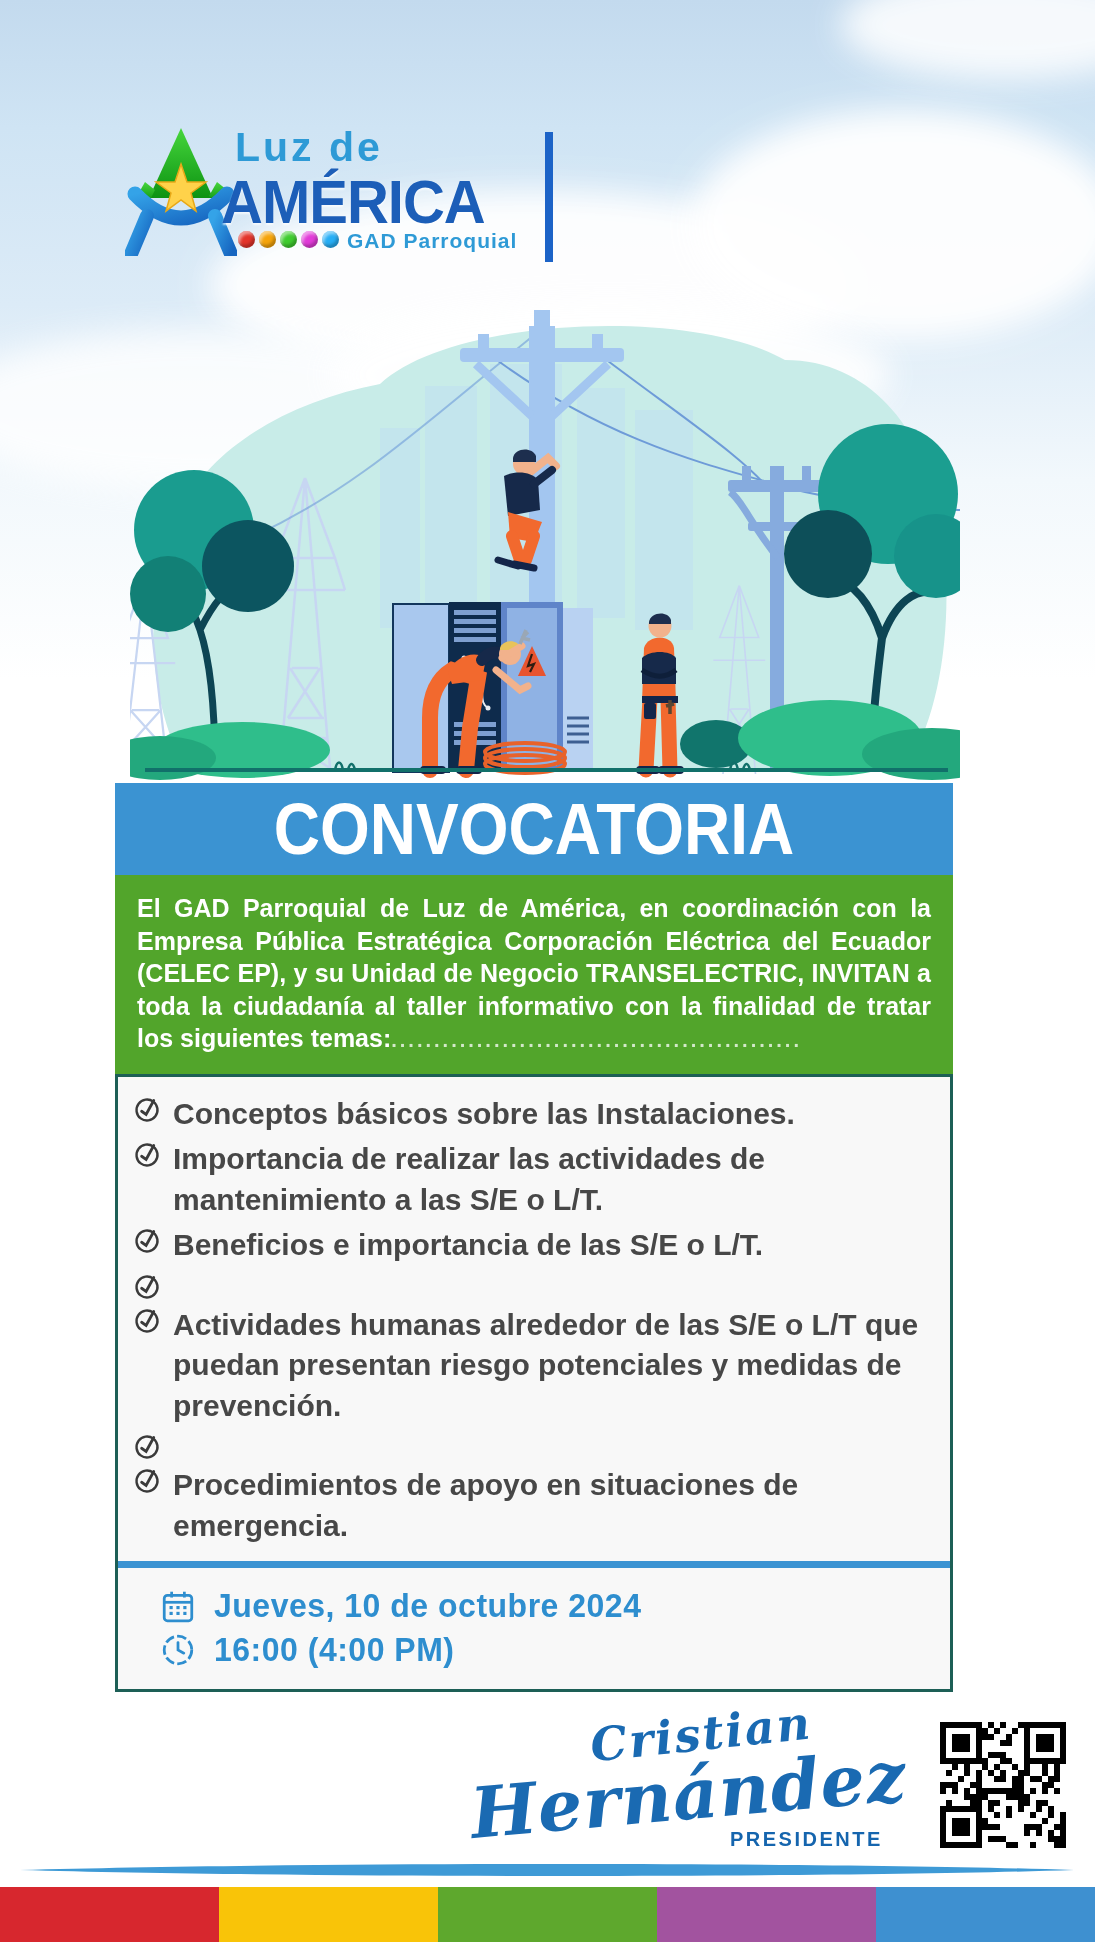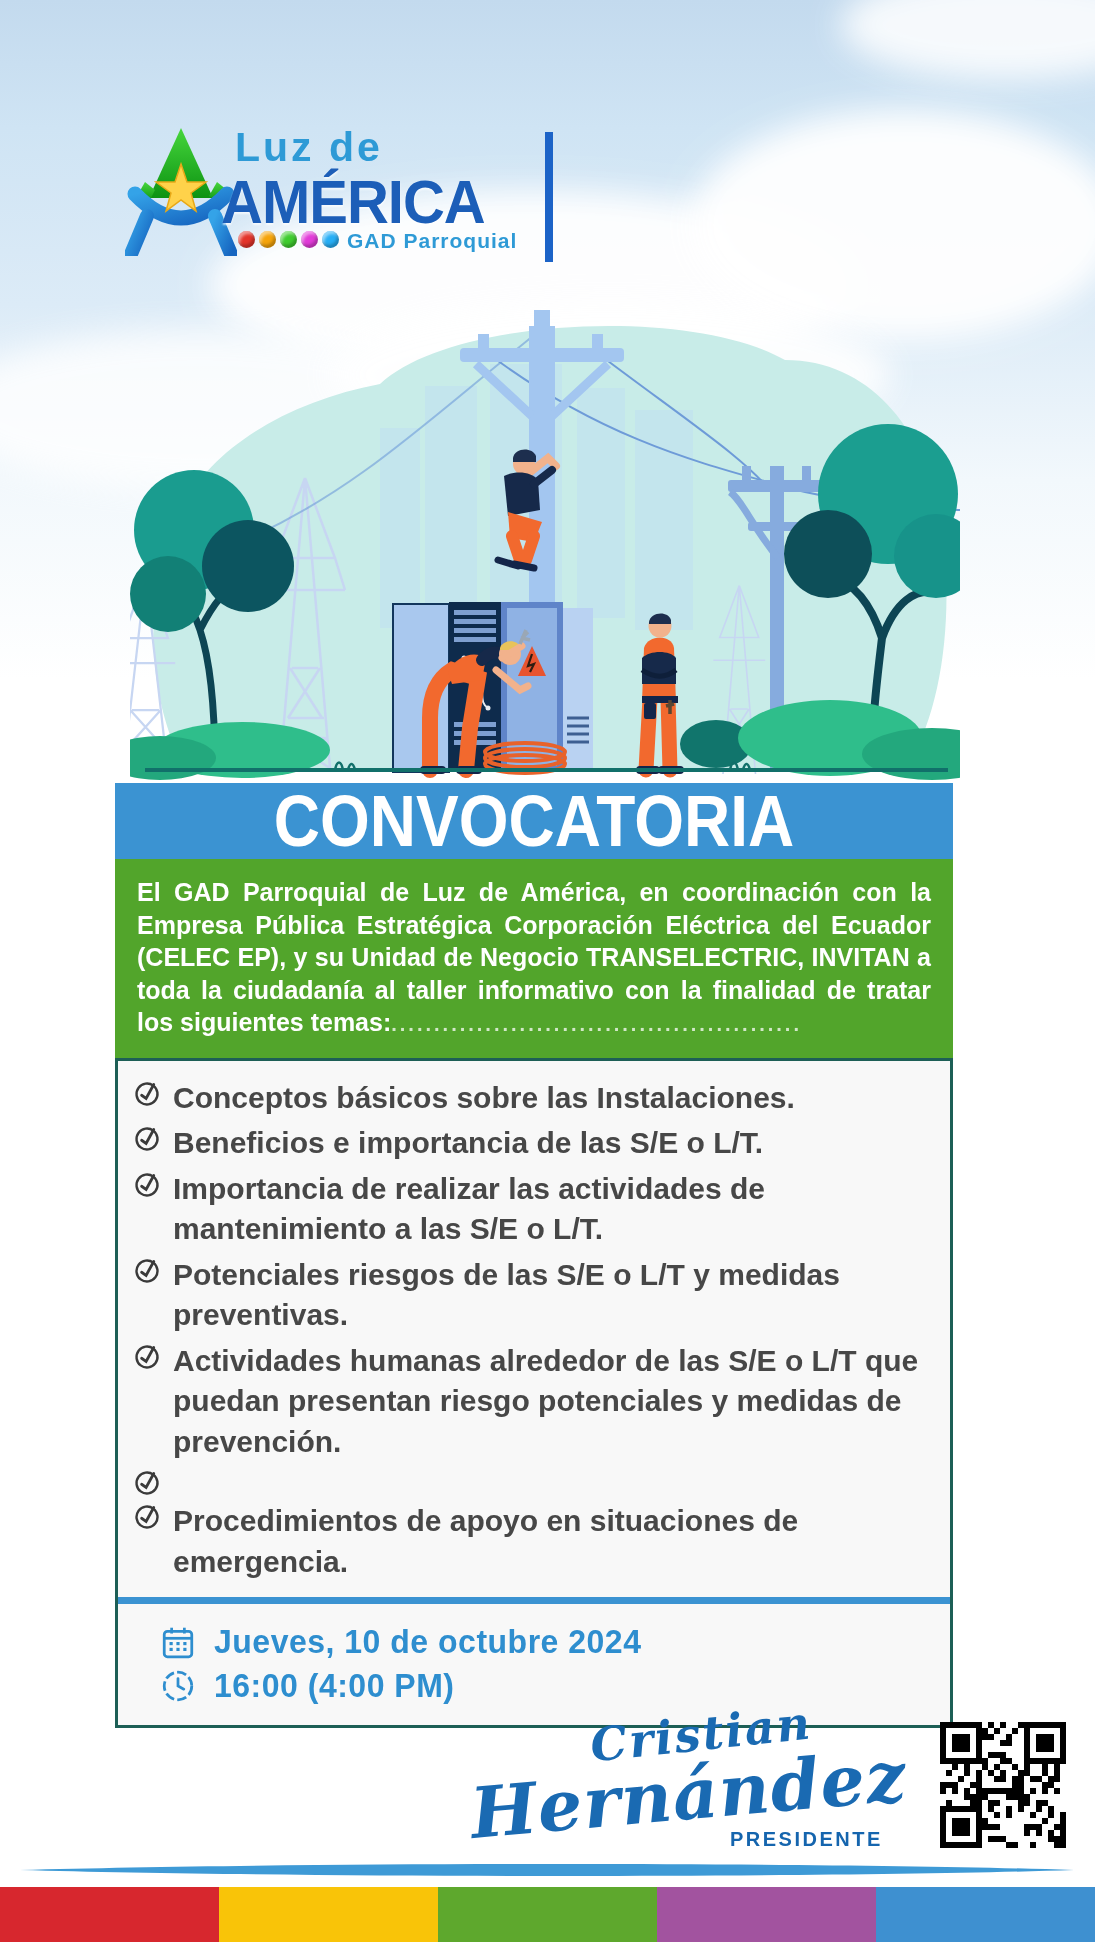--- a/index.html
+++ b/index.html
@@ -33,21 +33,21 @@
   .celec-name-row { position:absolute; left:0; top:56px; display:flex; align-items:flex-end; }
   .celec-name { font-size:56px; font-weight:bold; color:#1d4f9e; letter-spacing:7px; transform:scaleY(.92); transform-origin:bottom left; }
   .celec-ep { font-size:34px; font-weight:bold; color:#fff; -webkit-text-stroke:2.5px #1d4f9e; margin-left:4px; margin-bottom:4px; letter-spacing:2px; }
   .celec-tagline { position:absolute; left:2px; top:117px; font-size:15.5px; font-weight:bold; color:#63686d; letter-spacing:2.6px; white-space:nowrap; }
 
   
   .illustration { position:absolute; left:130px; top:298px; width:830px; height:487px; }
 
   
   .content { position:absolute; left:115px; top:783px; width:838px; }
-  .title-banner { height:76px; display:flex; align-items:center; justify-content:center; }
+  .title-banner { height:92px; display:flex; align-items:center; justify-content:center; }
   .title-banner h1 { color:#fff; font-size:64px; font-weight:bold; letter-spacing:0px; transform:scaleY(1.12); }
   .intro-section { padding:17px 22px 19px 22px; }
   .intro-text { color:#fff; font-size:25px; font-weight:bold; line-height:1.30; text-align:justify; }
   .intro-leader { letter-spacing:3px; opacity:.75; font-size:20px; }
 
   .topics-box { background:#f8f8f8; border:3px solid #1d5f56; }
   .topics-list { list-style:none; padding:12px 16px 10px 16px; }
   .topics-list li { display:flex; gap:13px; align-items:flex-start; margin:5px 0; font-size:30px; font-weight:bold; color:#474747; line-height:1.35; }
   .check-icon { flex:0 0 auto; width:26px; height:26px; margin-top:3px; transform:rotate(-8deg); }
 
@@ -291,37 +291,36 @@
               <path d="M7.5,13.5 L11.5,17.2 L21,4.5" fill="none" stroke="#3a3a3a" stroke-width="2.8" stroke-linecap="round"></path>
             </svg>
             <span>Conceptos básicos sobre las Instalaciones.</span>
           </li>
 
           <li>
             <svg class="check-icon" viewBox="0 0 26 26">
               <circle cx="13" cy="13" r="10.5" fill="none" stroke="#3a3a3a" stroke-width="2.4"></circle>
               <path d="M7.5,13.5 L11.5,17.2 L21,4.5" fill="none" stroke="#3a3a3a" stroke-width="2.8" stroke-linecap="round"></path>
             </svg>
+            <span>Importancia de realizar las actividades de mantenimiento a las S/E o L/T.</span>
+          </li>
+
+          <li>
+            <svg class="check-icon" viewBox="0 0 26 26">
+              <circle cx="13" cy="13" r="10.5" fill="none" stroke="#3a3a3a" stroke-width="2.4"></circle>
+              <path d="M7.5,13.5 L11.5,17.2 L21,4.5" fill="none" stroke="#3a3a3a" stroke-width="2.8" stroke-linecap="round"></path>
+            </svg>
             <span>Beneficios e importancia de las S/E o L/T.</span>
           </li>
 
           <li>
             <svg class="check-icon" viewBox="0 0 26 26">
               <circle cx="13" cy="13" r="10.5" fill="none" stroke="#3a3a3a" stroke-width="2.4"></circle>
               <path d="M7.5,13.5 L11.5,17.2 L21,4.5" fill="none" stroke="#3a3a3a" stroke-width="2.8" stroke-linecap="round"></path>
             </svg>
-            <span>Importancia de realizar las actividades de mantenimiento a las S/E o L/T.</span>
-          </li>
-
-          <li>
-            <svg class="check-icon" viewBox="0 0 26 26">
-              <circle cx="13" cy="13" r="10.5" fill="none" stroke="#3a3a3a" stroke-width="2.4"></circle>
-              <path d="M7.5,13.5 L11.5,17.2 L21,4.5" fill="none" stroke="#3a3a3a" stroke-width="2.8" stroke-linecap="round"></path>
-            </svg>
-            <span>Potenciales riesgos de las S/E o L/T y medidas preventivas.</span>
           </li>
 
           <li>
             <svg class="check-icon" viewBox="0 0 26 26">
               <circle cx="13" cy="13" r="10.5" fill="none" stroke="#3a3a3a" stroke-width="2.4"></circle>
               <path d="M7.5,13.5 L11.5,17.2 L21,4.5" fill="none" stroke="#3a3a3a" stroke-width="2.8" stroke-linecap="round"></path>
             </svg>
             <span>Actividades humanas alrededor de las S/E o L/T que puedan presentan riesgo potenciales y medidas de prevención.</span>
           </li>
 

